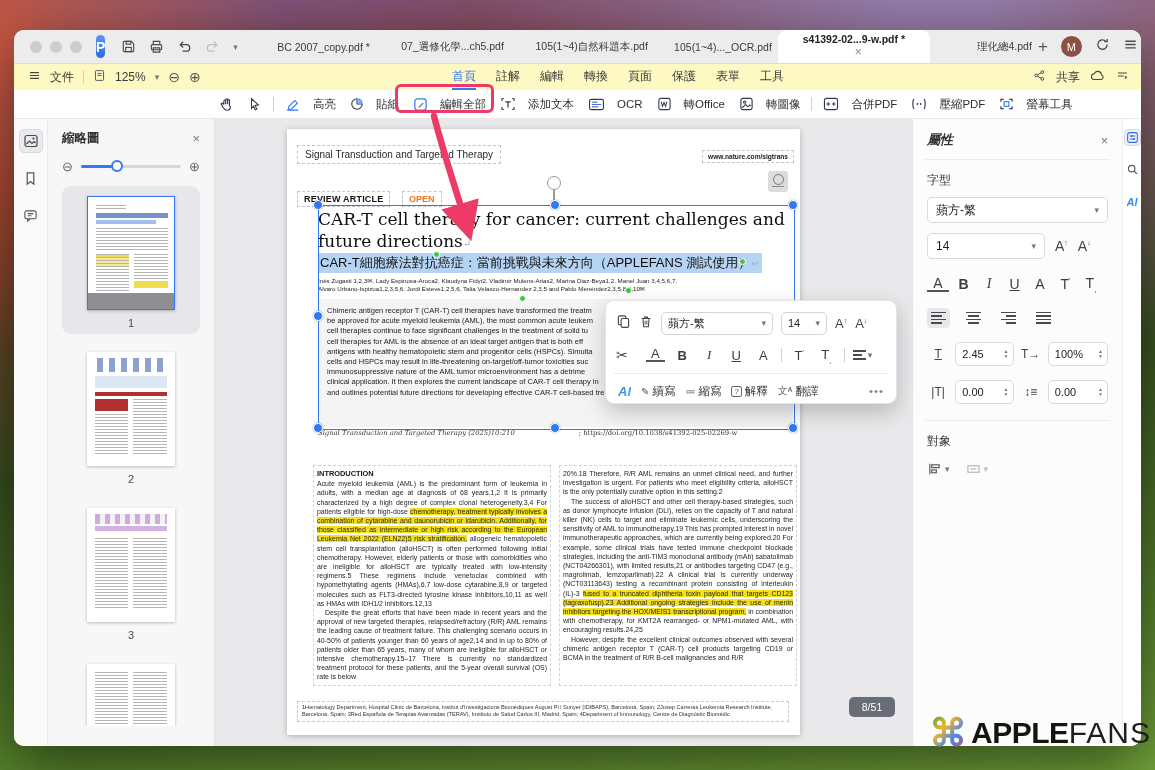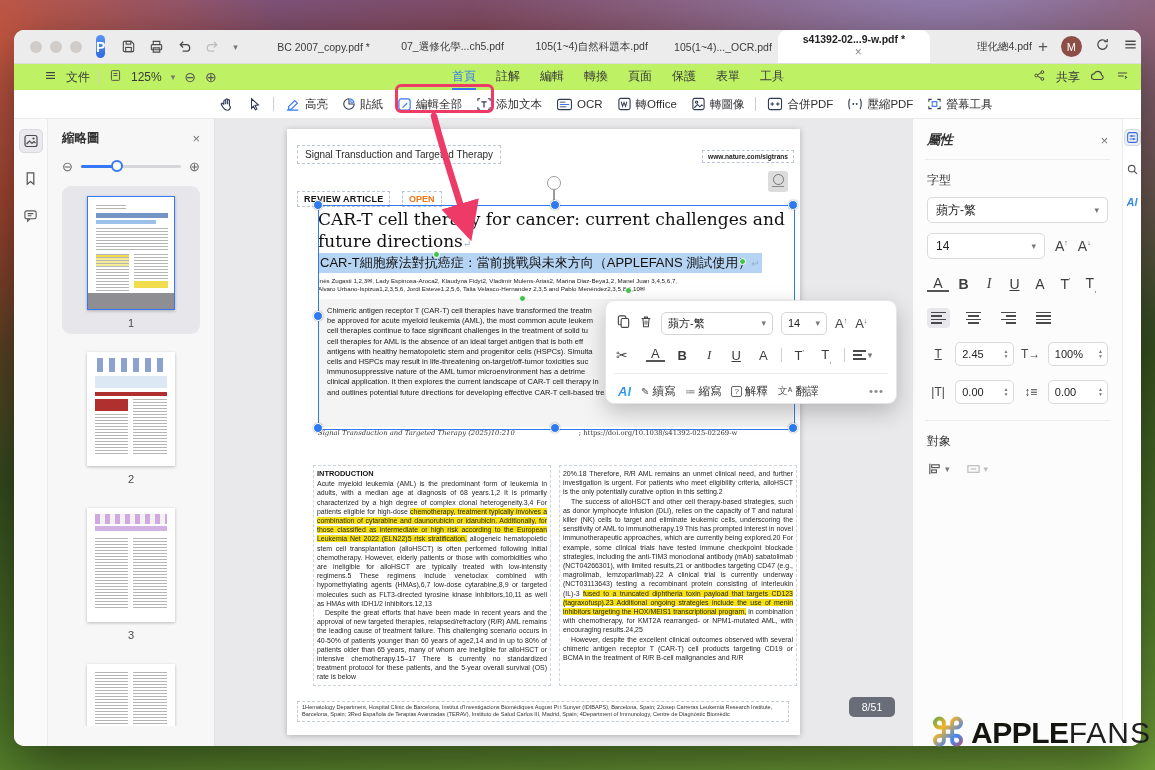--- a/index.html
+++ b/index.html
@@ -19,31 +19,31 @@
   .tb-icons svg{display:block;}
   .caret{font-size:9px;color:#777;}
   .tabs{display:flex;align-items:stretch;height:100%;margin-left:8px;}
   .tab{display:flex;align-items:center;justify-content:flex-end;font-size:10.5px;color:#3c3c3c;padding:4px 6px;white-space:nowrap;overflow:hidden;}
   .tab.active{background:#fff;border-radius:9px 9px 0 0;font-weight:bold;color:#222;flex-direction:column;}
   .tab .close{margin-left:9px;color:#8a8a8a;font-size:12px;font-weight:normal;}
   .tb-right{margin-left:auto;display:flex;align-items:center;gap:13px;margin-right:14px;color:#4a4a4a;}
   .plus{font-size:17px;color:#555;}
   .avatar{width:21px;height:21px;border-radius:50%;background:#8d4f45;color:#fff;font-size:11px;display:flex;align-items:center;justify-content:center;}
   
-  .menubar{height:26px;background:#bef264;display:flex;align-items:center;font-size:12px;color:#3a3a3a;position:relative;padding-left:16px;}
+  .menubar{height:26px;background:#fef9c3;display:flex;align-items:center;font-size:12px;color:#3a3a3a;position:relative;}
   .mb-left{display:flex;align-items:center;gap:9px;margin-left:14px;}
   .vsep{width:1px;height:14px;background:#cfcfcf;}
   .mb-menus{position:absolute;left:428px;top:0;height:100%;display:flex;align-items:center;}
   .menu-item{margin:0 10px;height:100%;display:flex;align-items:center;border-bottom:2px solid transparent;box-sizing:border-box;}
   .menu-item.active{color:#3478f6;border-bottom:2px solid #3478f6;}
   .mb-right{position:absolute;right:12px;top:0;height:100%;display:flex;align-items:center;gap:10px;color:#3a3a3a;}
   .zoomglyph{font-size:14px;color:#555;}
   
   .toolbar{height:29px;background:#fff;display:flex;align-items:center;border-bottom:1px solid #e9e9e9;font-size:11.5px;color:#2f2f33;padding-left:198px;box-sizing:border-box;}
-  .titem{display:flex;align-items:center;gap:4px;margin:0 7px;white-space:nowrap;}
+  .titem{display:flex;align-items:center;gap:12px;margin:0 7px;white-space:nowrap;}
   .toolbar .vsep{margin:0 4px;}
   
   .content{display:flex;height:628px;}
   .leftstrip{width:34px;background:#fafafb;border-right:1px solid #ebebeb;display:flex;flex-direction:column;align-items:center;padding-top:10px;gap:13px;box-sizing:border-box;}
   .stripbtn{width:24px;height:24px;border-radius:5px;display:flex;align-items:center;justify-content:center;color:#555;}
   .stripbtn.sel{background:#e9e9ee;border:1px solid #d9d9df;box-sizing:border-box;}
   .sidebar{width:167px;background:#f7f7f8;border-right:1px solid #e3e3e5;position:relative;box-sizing:border-box;}
   .sb-head{display:flex;align-items:center;padding:11px 14px 8px;}
   .sb-title{font-size:12.5px;font-weight:bold;color:#333;}
   .sb-close{margin-left:auto;color:#777;font-size:13px;}

